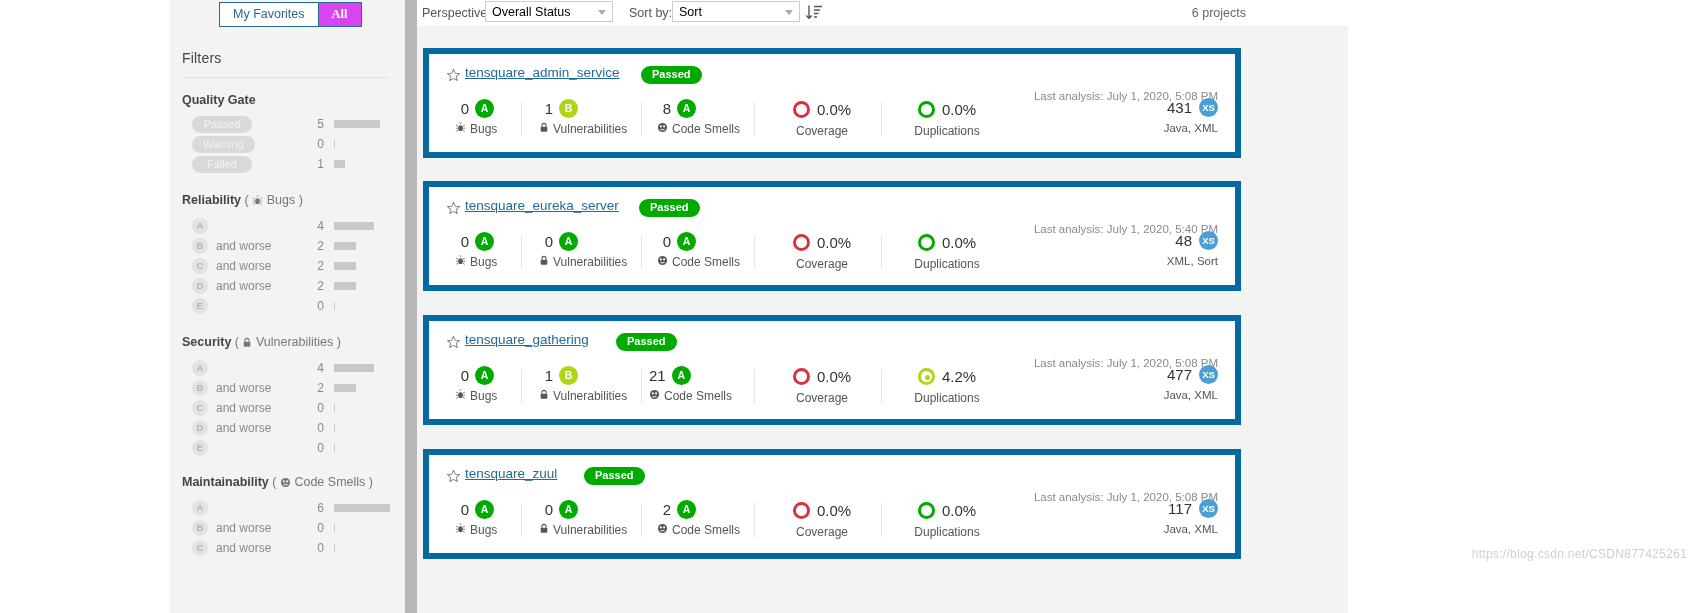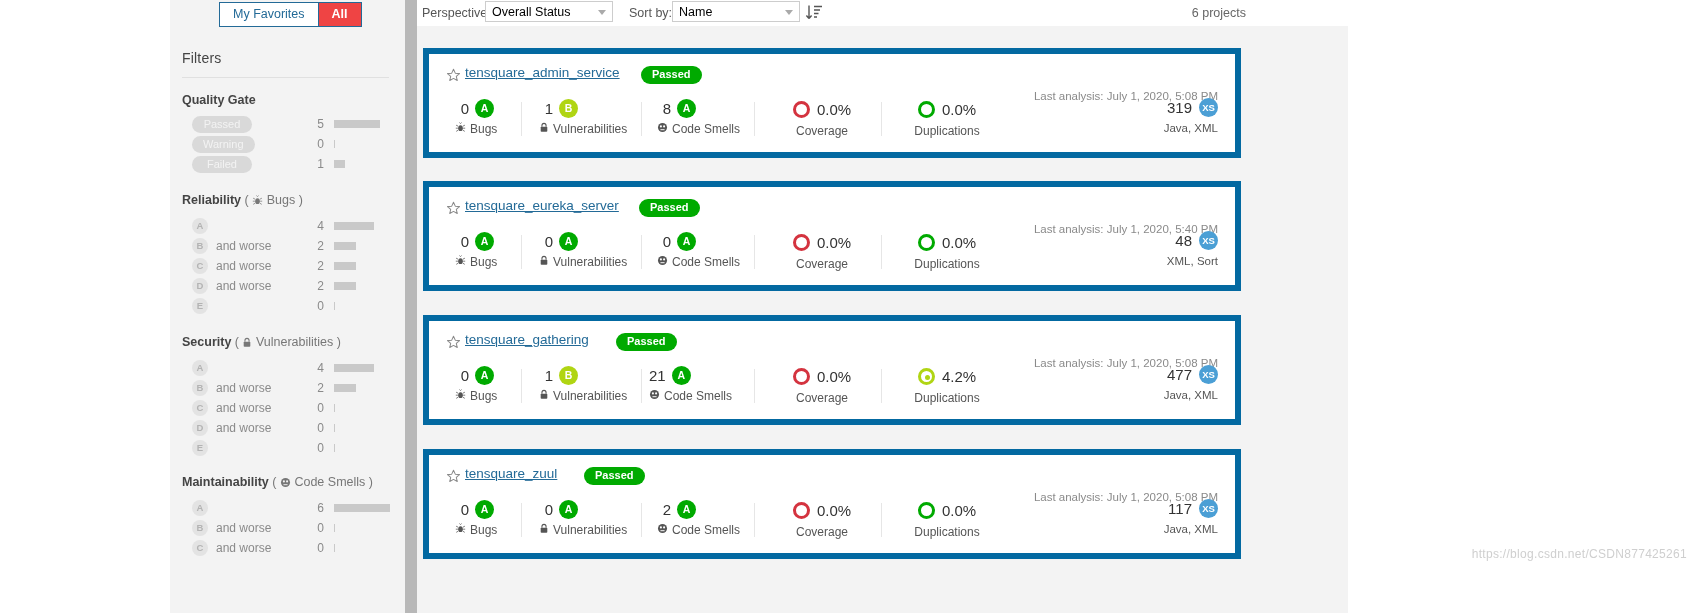--- a/index.html
+++ b/index.html
@@ -26,21 +26,21 @@
     border: 1px solid #236a97;
     padding: 4px 13px 5px 13px;
     font-size: 12.5px;
     color: #236a97;
     background: #fff;
     line-height: 14px;
     cursor: pointer;
     white-space: nowrap;
   }
   .scope-tab.first { border-right: none; }
-  .scope-tab.active { background: #ef4444; color: #fff; font-weight: bold; }
+  .scope-tab.active { background: #d946ef; color: #fff; font-weight: bold; font-family: Liberation Serif, serif; }
 
   .filters-title {
     position: absolute; left: 12px; top: 50px;
     font-size: 14px; color: #444; letter-spacing: .2px;
   }
   .filters-divider {
     position: absolute; left: 12px; top: 77px; width: 207px; height: 1px; background: #e0e0e0;
   }
 
   .facet { position: absolute; left: 12px; width: 210px; }
@@ -344,21 +344,21 @@
     <div class="tb-scrollcap"></div>
 
     <div class="tb-label" style="left:17px;">Perspective:</div>
     <div class="tb-select" style="left:80px; width:128px;">
       <span>Overall Status</span>
       <span class="caret"></span>
     </div>
 
     <div class="tb-label" style="left:224px;">Sort by:</div>
     <div class="tb-select" style="left:267px; width:128px;">
-      <span>Name</span>
+      <span>Sort</span>
       <span class="caret"></span>
     </div>
 
     <div class="tb-sortdir">
       <svg width="18" height="20" viewBox="0 0 18 20">
         <path d="M4 3.5v13M4 16.5l-2.6-3M4 16.5l2.6-3" stroke="#555" stroke-width="1.4" fill="none"></path>
         <path d="M9 4.5h8M9 8h6M9 11.5h4.5M9 15h3" stroke="#555" stroke-width="1.4"></path>
       </svg>
     </div>
 
@@ -437,21 +437,21 @@
         <div class="sep" style="left:452px;"></div>
         <div class="donut-metric" style="left:425px; margin-left:45px;">
           <div class="top">
               <span class="donut green"></span>
               <span class="dval">0.0%</span>
             </div>
           <div class="dlbl">Duplications</div>
         </div>
         <div class="sizebox" style="top:10px;">
           <div class="srow">
-              <span class="sval">319</span>
+              <span class="sval">431</span>
               <span class="size-badge">XS</span>
             </div>
           <div class="langs">Java, XML</div>
         </div>
       </div>
     </div>
 
     <div class="card" style="top:155px; height:110px;">
       <div class="card-head">
         <span class="star">

